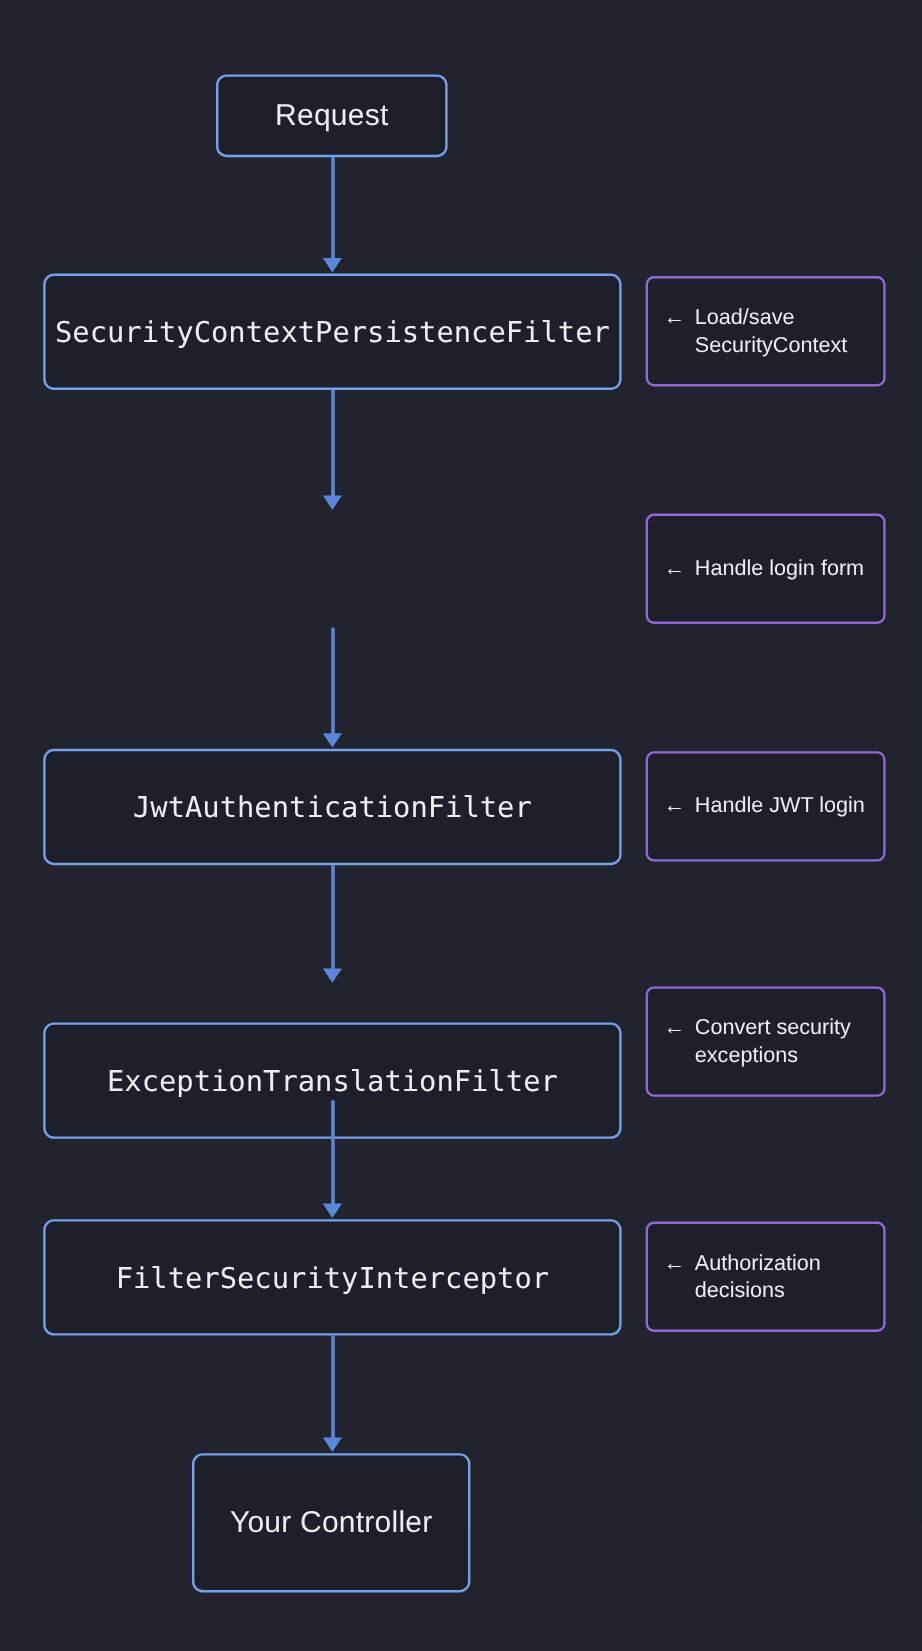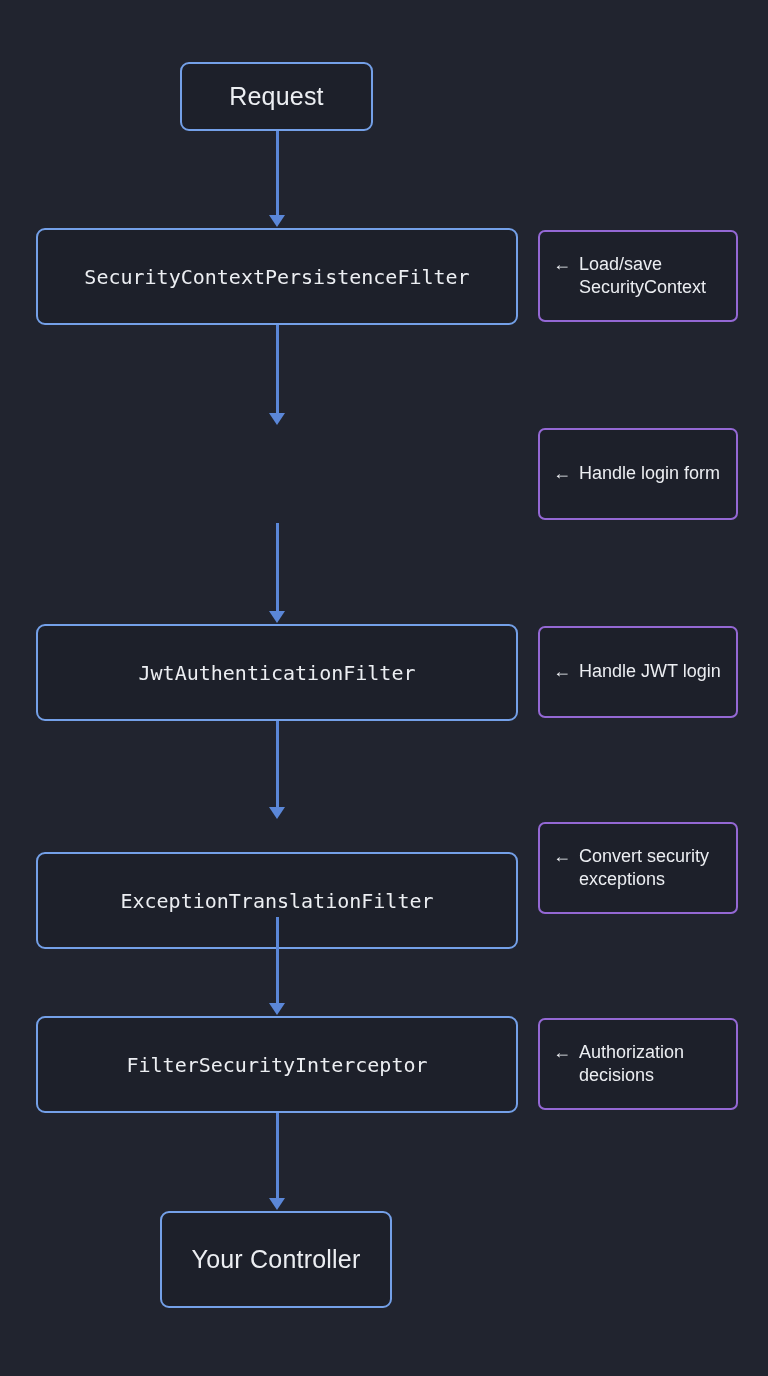--- a/index.html
+++ b/index.html
@@ -16,21 +16,21 @@
     border:2.5px solid var(--box-border,#74a0e8);
     border-radius:9px;
     background: var(--box-fill,#1d202a);
     display:flex; align-items:center; justify-content:center;
     color: var(--text,#eceef2);
   }
   .terminal { font-size:25px; letter-spacing:.2px; }
   .filter-box {
     left:36px; width:482px; height:97px;
     font-family:"DejaVu Sans Mono", monospace;
-    font-size:20px;
+    font-size:24px;
   }
   .note-box {
     position:absolute; left:538px; width:200px; height:92px;
     border:2px solid var(--note-border,#9468d4);
     border-radius:7px;
     background: var(--note-fill,#1d202a);
     display:flex; align-items:center;
     padding:10px 8px 10px 13px;
     font-size:18px; line-height:1.28;
     color: var(--text,#eceef2);
@@ -112,17 +112,17 @@
   </div>
   <div class="note-box" style="top:1018px;">
     <span class="note-content">
       <span class="note-arrow">←</span>
       <span class="note-text">Authorization decisions</span>
     </span>
   </div>
 
   <div class="arrow" style="top:1113px; height:86px;"></div>
 
-  <div class="node terminal" style="left:160px; top:1211px; width:232px; height:97px;">
+  <div class="node terminal" style="left:160px; top:1211px; width:232px; height:116px;">
     <span>Your Controller</span>
   </div>
 
 </div>
 
 </body></html>

